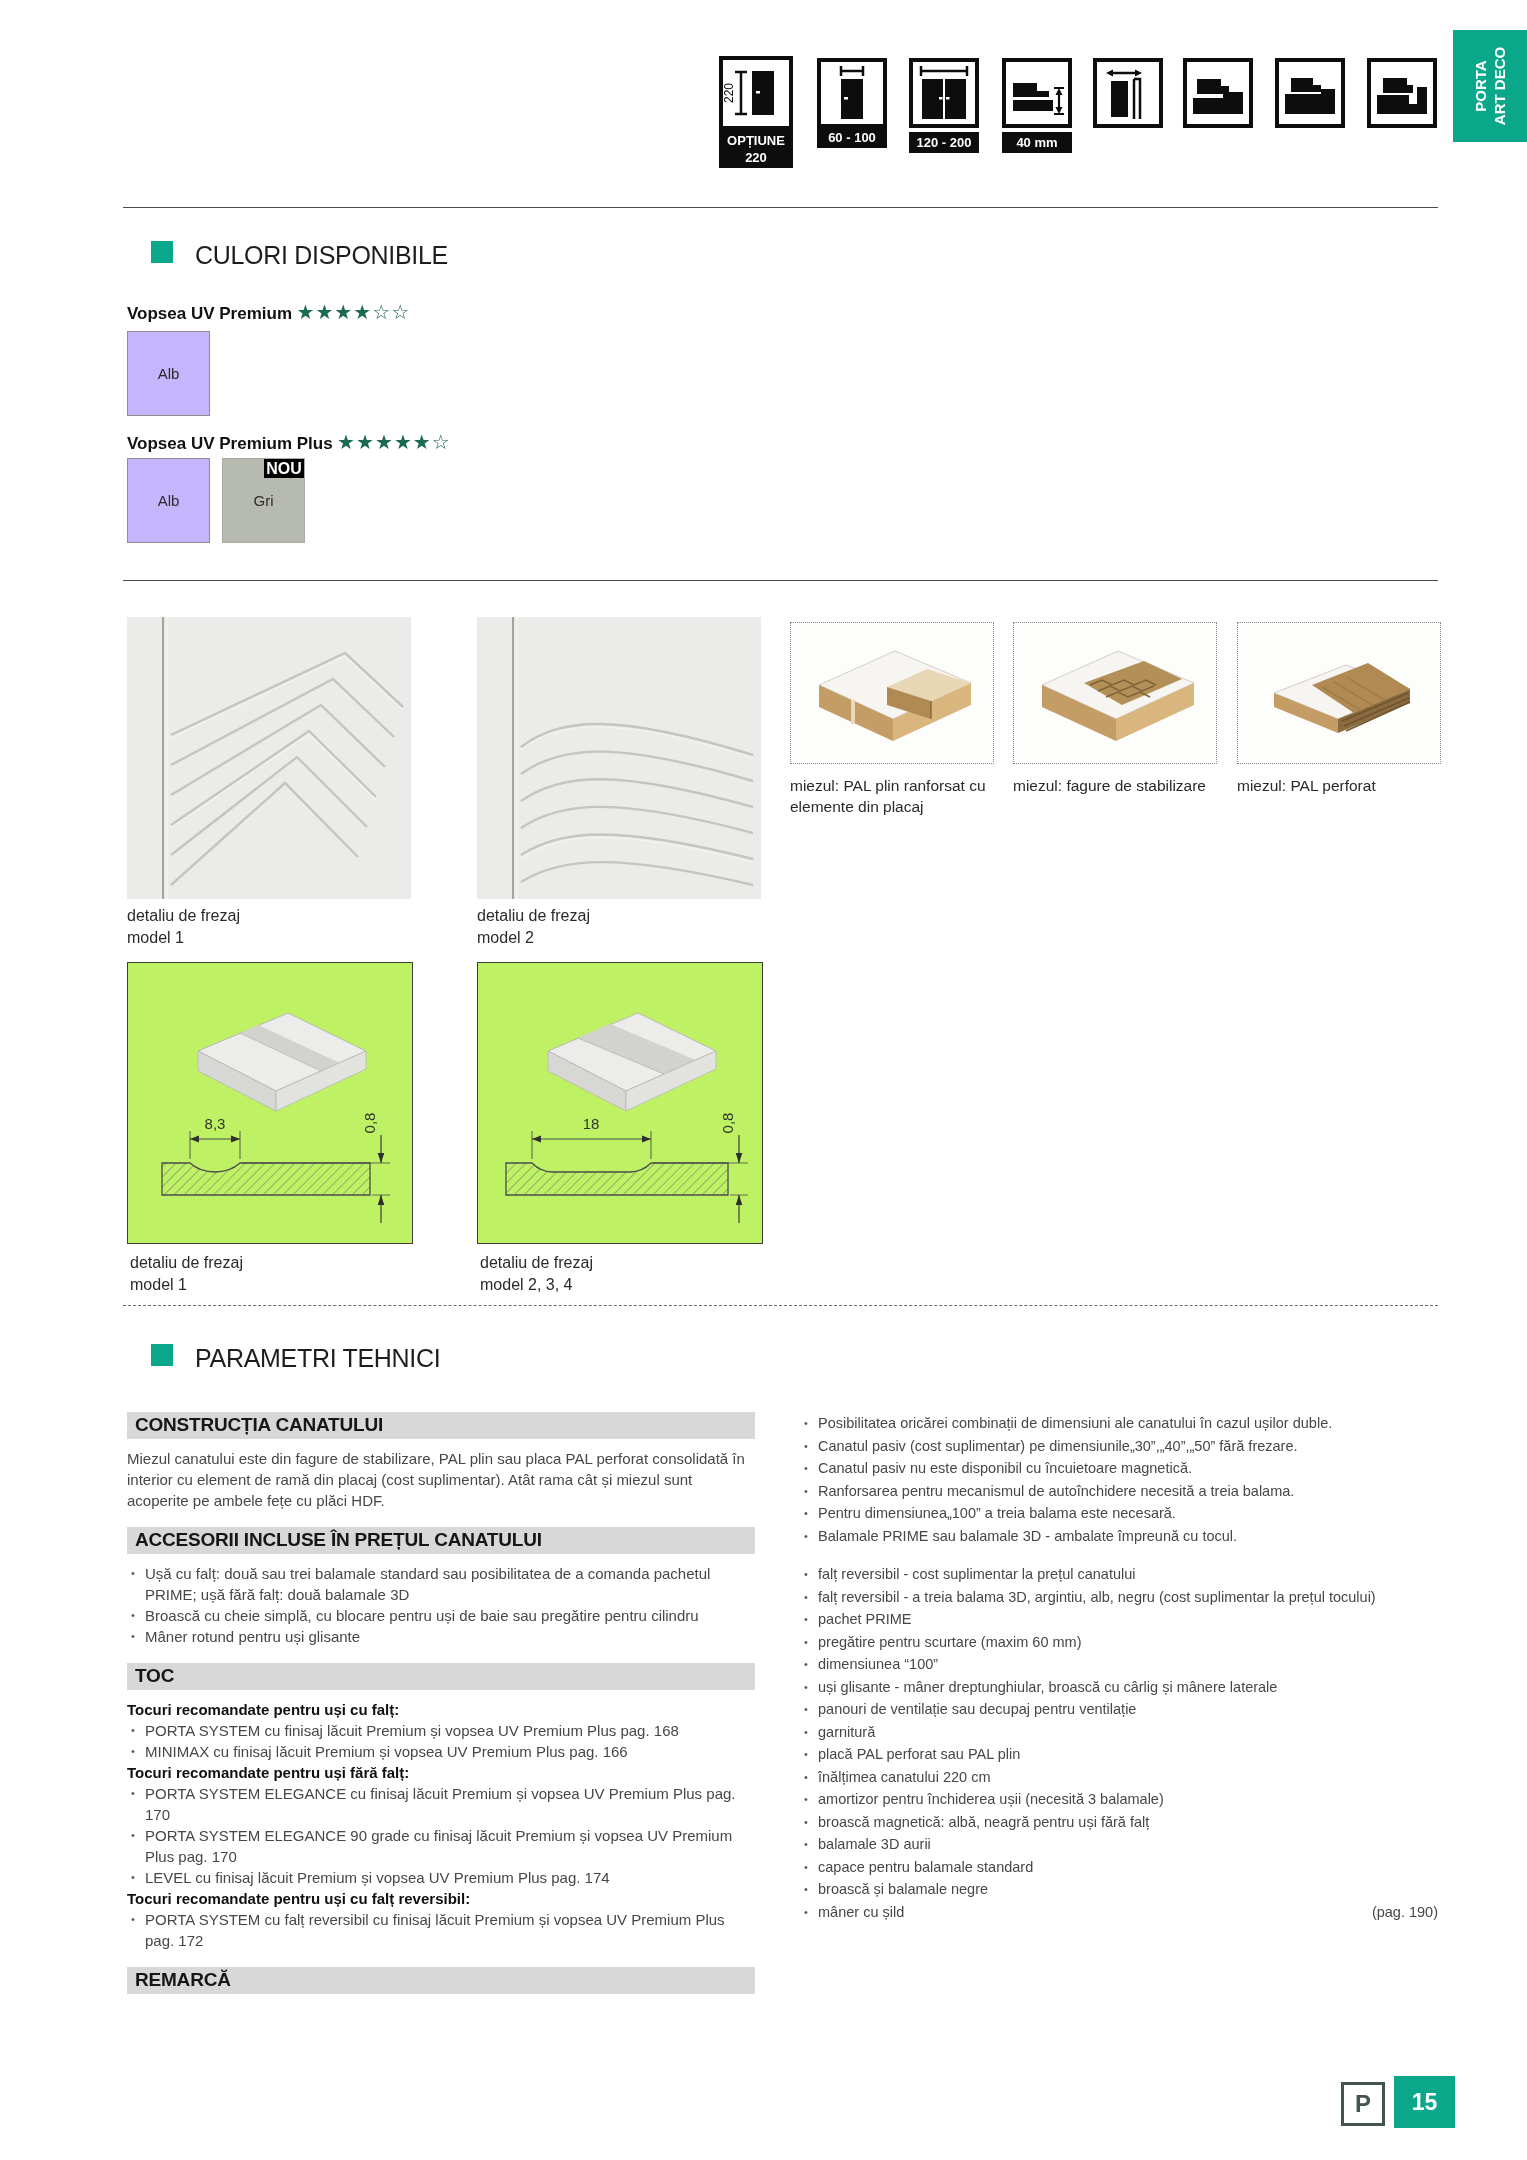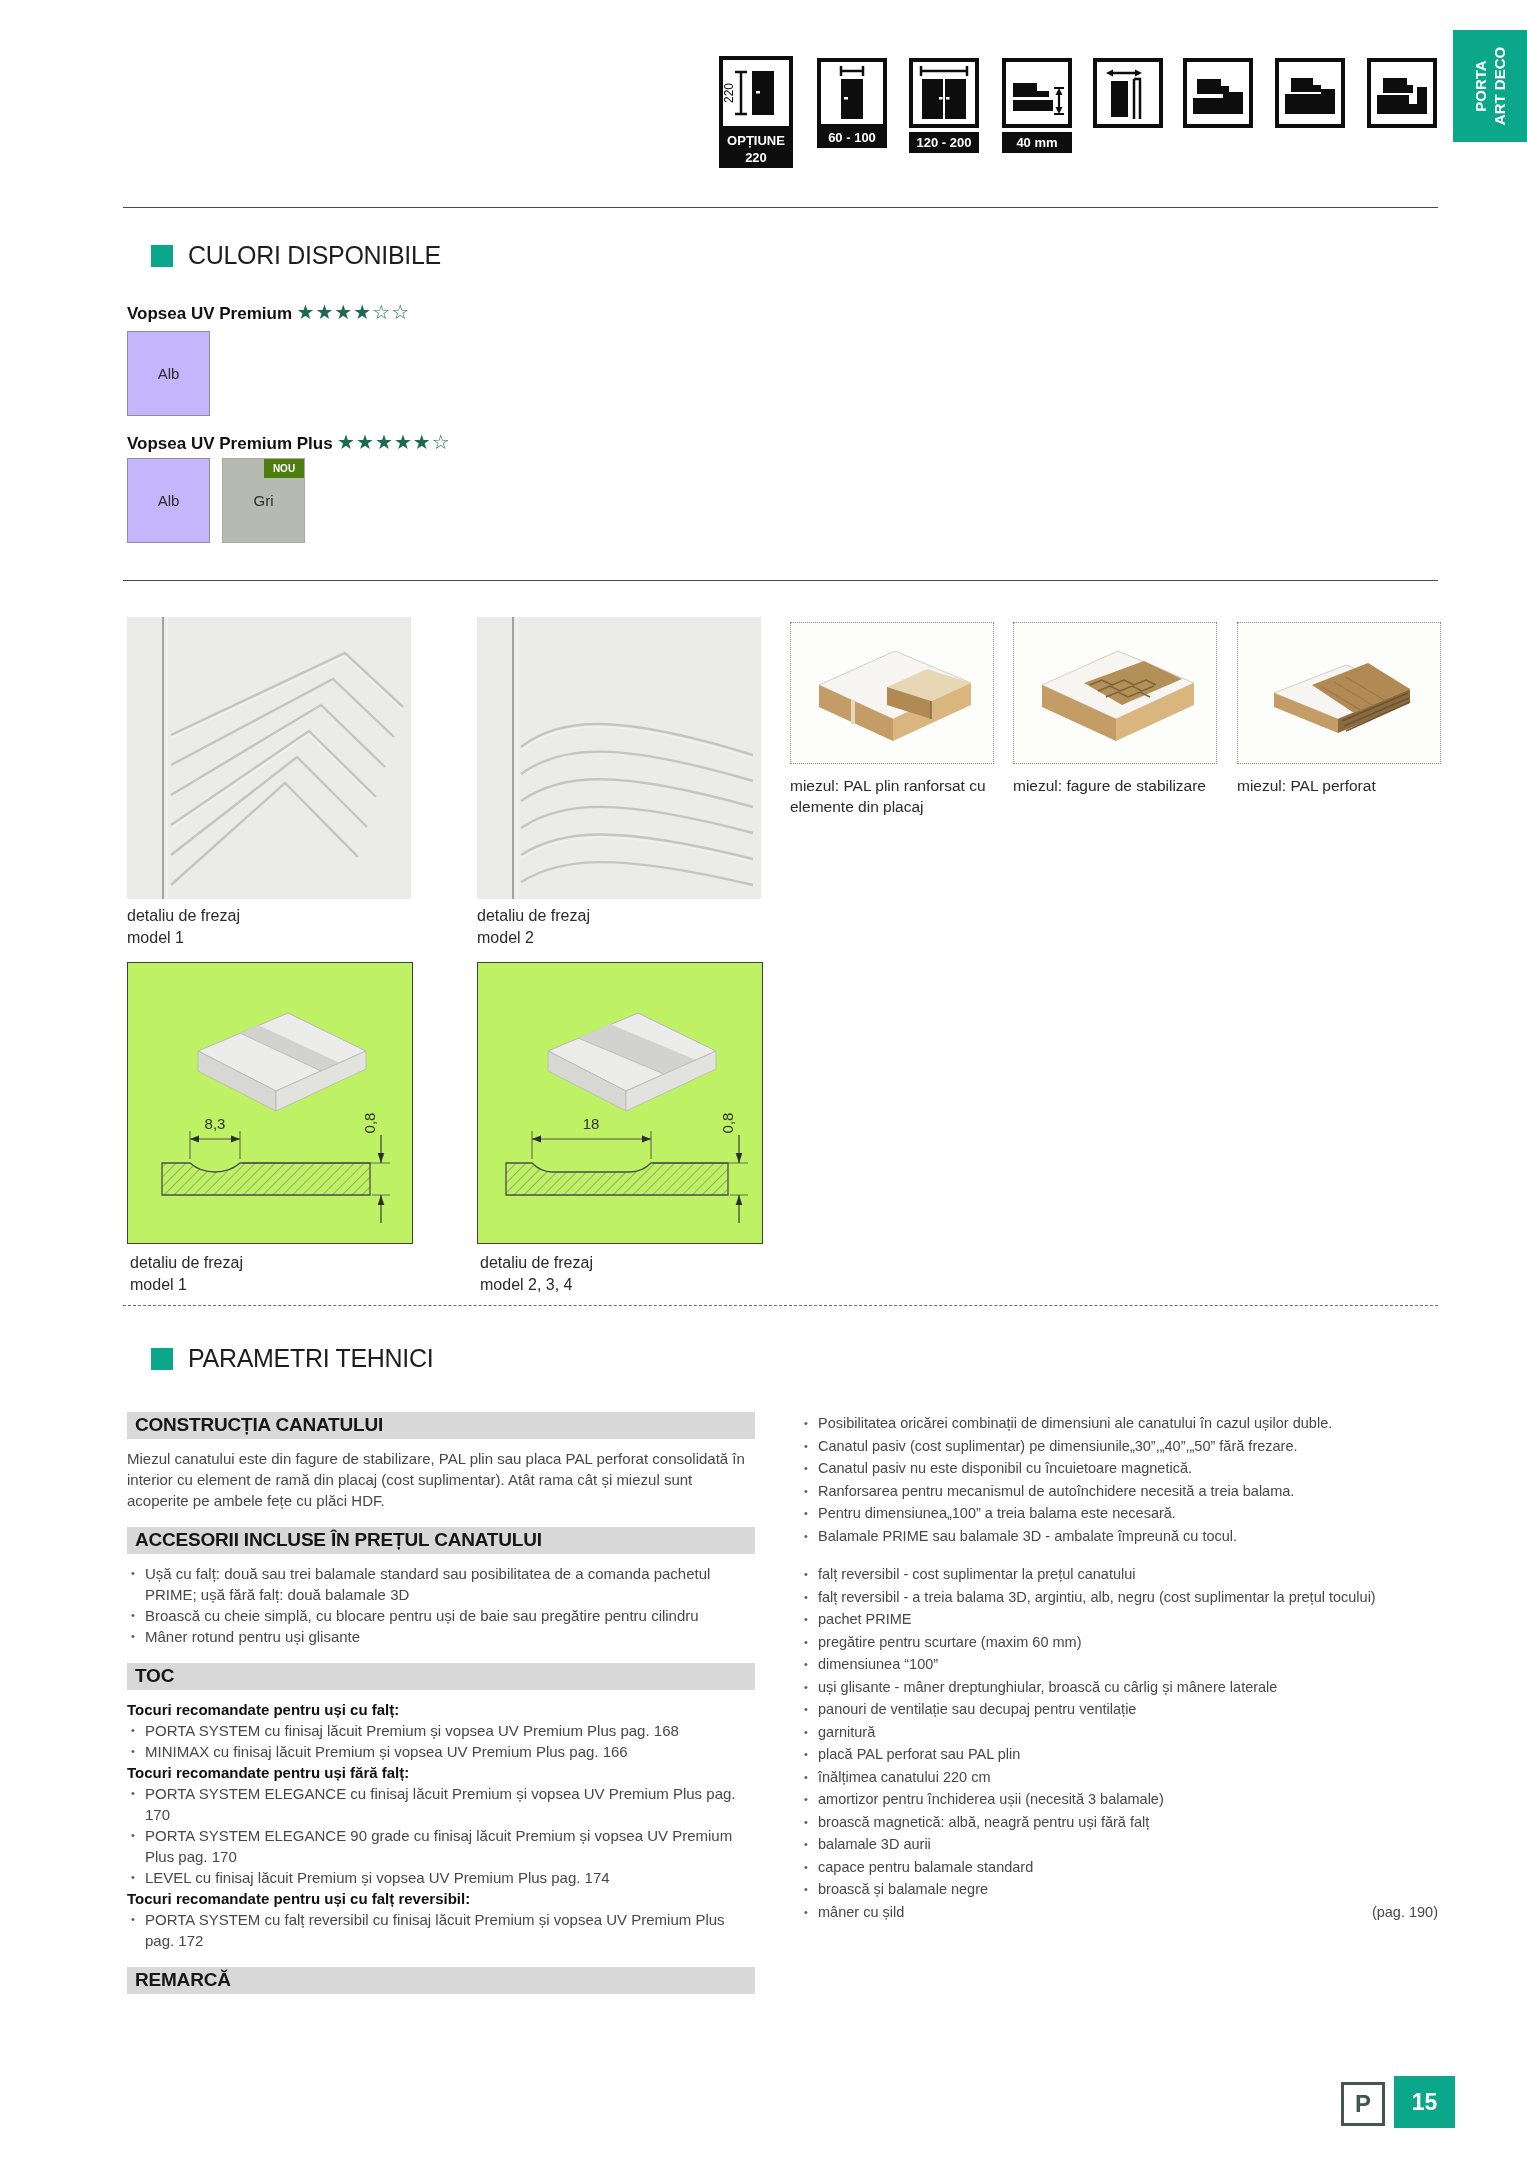--- a/index.html
+++ b/index.html
@@ -14,31 +14,31 @@
                text-align:center;line-height:17px;padding:2px 0;}
 
   
   .side-tab{position:absolute;right:0;top:30px;width:74px;height:112px;background:#0ba78b;}
   .side-tab .rot{position:absolute;left:50%;top:50%;transform:translate(-50%,-50%) rotate(-90deg);
                  color:#fff;font-weight:700;font-size:15px;line-height:19px;text-align:center;white-space:nowrap;}
 
   .hr{position:absolute;left:123px;width:1315px;border-top:1.6px solid #4a4a4a;}
   .hr-dash{position:absolute;left:123px;width:1315px;border-top:1.6px dashed #6a6a6a;}
 
-  .sec-head{position:absolute;display:flex;align-items:center;gap:15px;padding-left:24px;}
+  .sec-head{position:absolute;display:flex;align-items:flex-start;gap:22px;padding-left:24px;}
   .sec-sq{width:22px;height:22px;background:#0ba78b;}
   .sec-title{font-size:25px;color:#1d1d1d;letter-spacing:-0.3px;}
 
   .finish-title{font-size:17px;font-weight:700;color:#111;}
   .stars{font-size:20px;color:#1d6a52;letter-spacing:1px;}
   .swatch{position:absolute;width:81px;height:83px;border:1px solid #8e8e8e;background:#c4b5fd;
           display:flex;align-items:center;justify-content:center;font-size:15px;color:#2c2c2c;}
   .swatch.gray{background:#b6bab1;border-color:#a7aba2;}
-  .nou{position:absolute;top:0;right:0;width:40px;height:19px;background:#4d7c0f;color:#fff;
-       font-size:10px;font-weight:700;display:flex;align-items:center;justify-content:center;}
+  .nou{position:absolute;top:0;right:0;width:40px;height:19px;background:#000000;color:#fff;
+       font-size:16px;font-weight:700;display:flex;align-items:center;justify-content:center;}
 
   .photo{position:absolute;width:284px;height:282px;}
   .photo svg{display:block;width:100%;height:100%;}
   .caption{position:absolute;font-size:16px;line-height:22px;color:#2a2a2a;}
   .dotted-box{position:absolute;width:202px;height:140px;border:1.5px dotted #8b8b8b;background:#fdfdfc;}
   .dotted-box svg{display:block;width:100%;height:100%;}
   .core-cap{position:absolute;width:205px;font-size:15.5px;line-height:21px;color:#2a2a2a;}
   .diagram{position:absolute;width:284px;height:280px;border:1.6px solid #3e3e3e;background:#bef264;}
   .diagram svg{display:block;width:100%;height:100%;}
 

